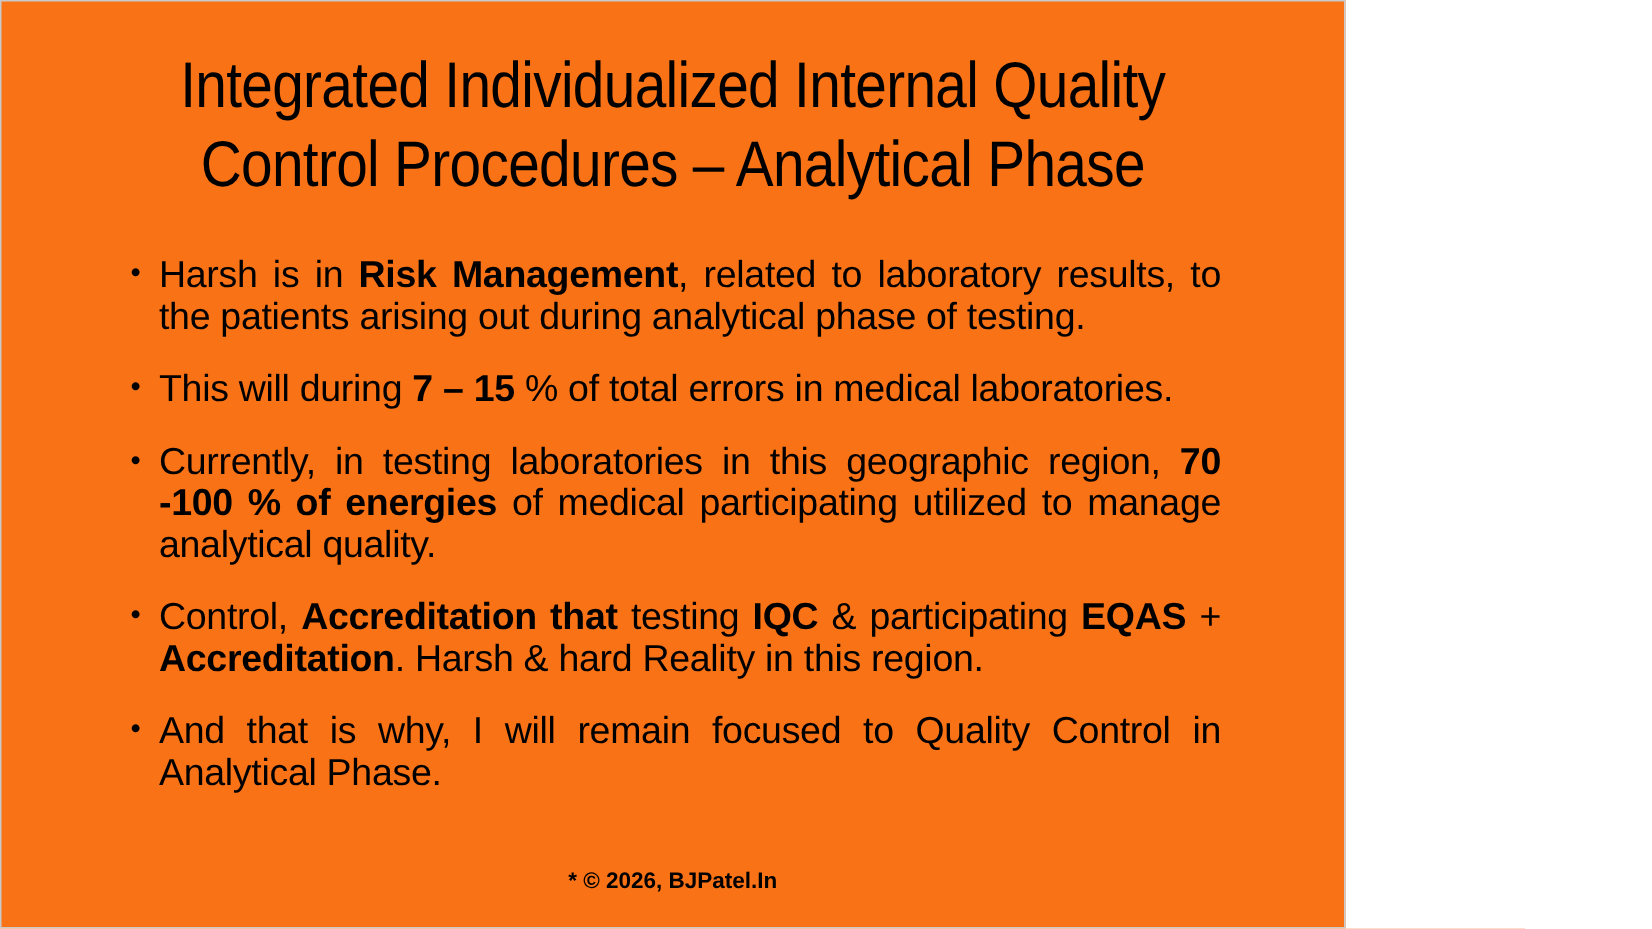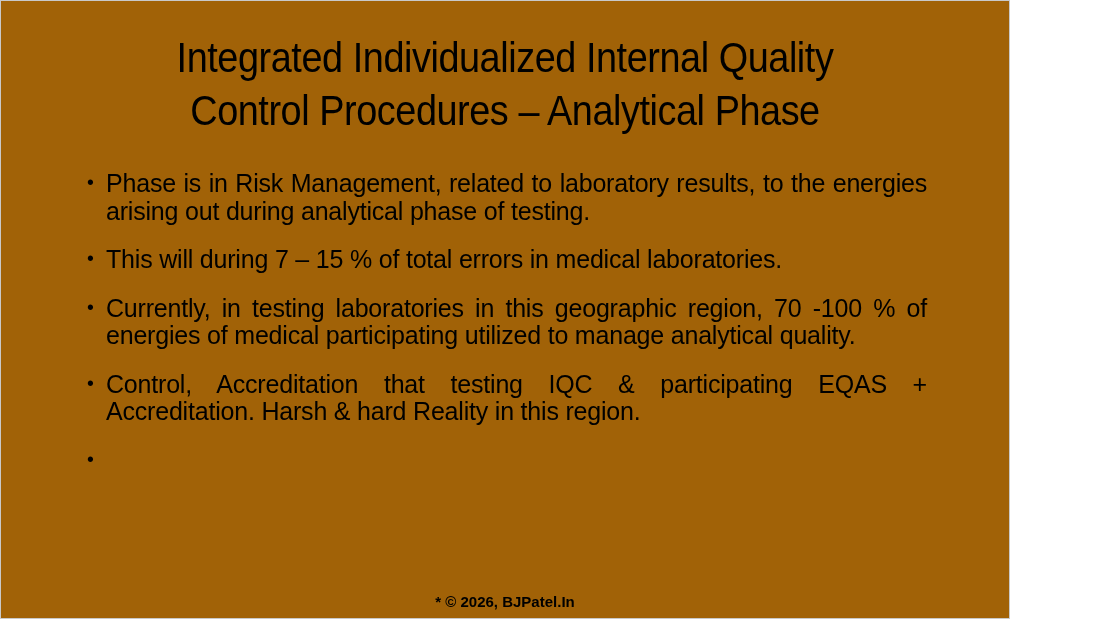--- a/index.html
+++ b/index.html
@@ -1,23 +1,23 @@
 <!DOCTYPE html>
 <html><head>
 <meta charset="utf-8">
 <style>
   * { box-sizing: border-box; }
   html, body { margin: 0; padding: 0; background: #ffffff; }
   body { font-family: "Liberation Sans", sans-serif; color: #000000; }
 
   .slide {
     position: relative;
-    width: 1010px;
+    width: 897px;
     height: 619px;
-    background: #a16207;
+    background: #f97316;
     border: 1px solid #c9c9c9;
     overflow: hidden;
   }
 
   .title {
     margin-top: 30px;
     text-align: center;
     font-size: 43px;
     line-height: 53px;
     font-weight: 400;
@@ -43,43 +43,43 @@
     margin-bottom: 21px;
   }
 
   .bullet-marker {
     position: absolute;
     left: 2px;
     top: 2px;
     font-size: 0.78em;
   }
 
-  .bold { font-weight: 400; }
+  .bold { font-weight: 700; }
 
   .footer {
     position: absolute;
     left: 0;
     right: 0;
-    bottom: 8px;
+    bottom: 22px;
     text-align: center;
     font-size: 15px;
     font-weight: 700;
   }
 </style>
 </head>
 <body>
 
 <div class="slide">
   <div class="title">
     <div>Integrated Individualized Internal Quality</div>
     <div>Control Procedures – Analytical Phase</div>
   </div>
 
   <ul class="bullets">
-      <li><span class="bullet-marker">•</span><span>Phase is in </span><span class="bold">Risk Management</span><span>, related to laboratory results, to the energies arising out during analytical phase of testing.</span></li>
+      <li><span class="bullet-marker">•</span><span>Harsh is in </span><span class="bold">Risk Management</span><span>, related to laboratory results, to the patients arising out during analytical phase of testing.</span></li>
       <li><span class="bullet-marker">•</span><span>This will during </span><span class="bold">7 – 15</span><span> % of total errors in medical laboratories.</span></li>
       <li><span class="bullet-marker">•</span><span>Currently, in testing laboratories in this geographic region, </span><span class="bold">70 -100 % of energies</span><span> of medical participating utilized to manage analytical quality.</span></li>
       <li><span class="bullet-marker">•</span><span>Control, </span><span class="bold">Accreditation that</span><span> testing </span><span class="bold">IQC</span><span> &amp; participating </span><span class="bold">EQAS</span><span> + </span><span class="bold">Accreditation</span><span>. Harsh &amp; hard Reality in this region.</span></li>
-      <li><span class="bullet-marker">•</span></li>
+      <li><span class="bullet-marker">•</span><span>And that is why, I will remain focused to Quality Control in Analytical Phase.</span></li>
     </ul>
 
   <div class="footer">* © 2026, BJPatel.In</div>
 </div>
 
 </body></html>

